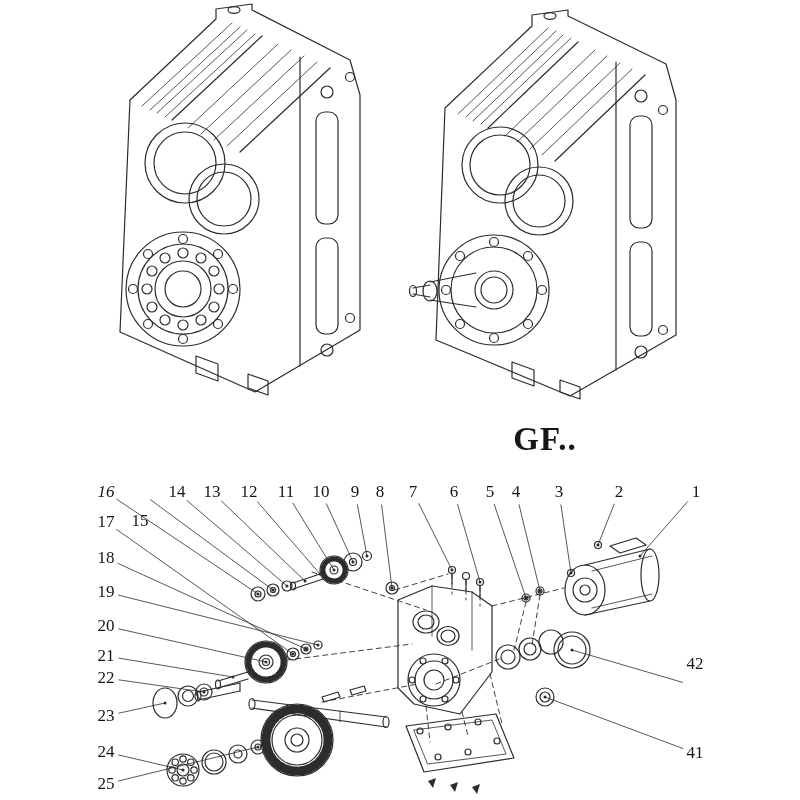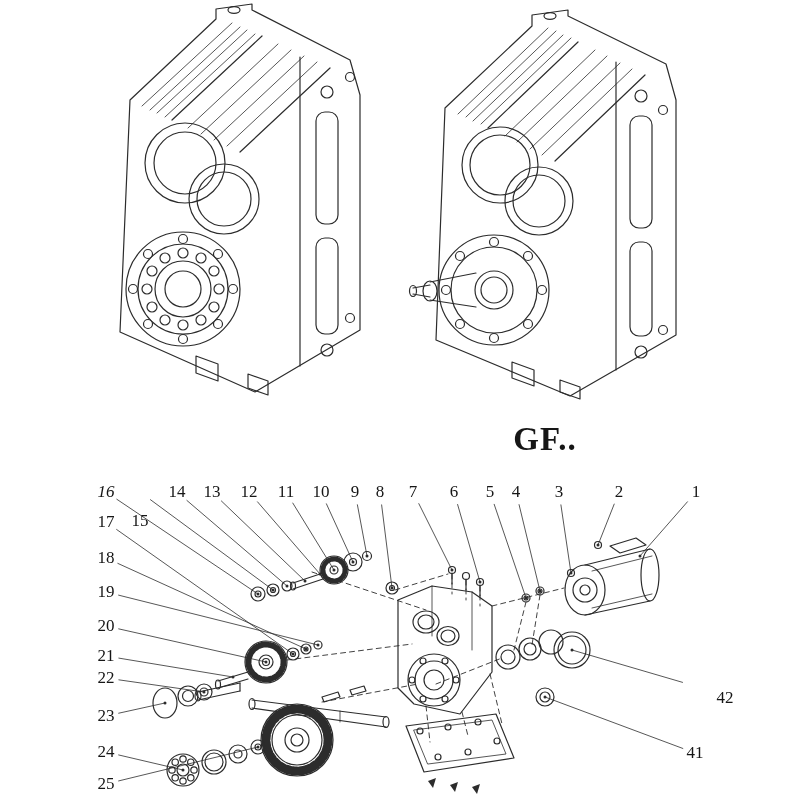--- a/index.html
+++ b/index.html
@@ -404,17 +404,17 @@
       <span class="callout" style="left: 696px; top: 492px;">1</span>
       <span class="callout" style="left: 106px; top: 522px;">17</span>
       <span class="callout" style="left: 106px; top: 558px; font-family: Liberation Serif, serif;">18</span>
       <span class="callout" style="left: 106px; top: 592px;">19</span>
       <span class="callout" style="left: 106px; top: 626px;">20</span>
       <span class="callout" style="left: 106px; top: 656px;">21</span>
       <span class="callout" style="left: 106px; top: 678px;">22</span>
       <span class="callout" style="left: 106px; top: 716px;">23</span>
       <span class="callout" style="left: 106px; top: 752px;">24</span>
       <span class="callout" style="left: 106px; top: 784px;">25</span>
-      <span class="callout" style="left: 695px; top: 698px; margin-left: 30px;">42</span>
+      <span class="callout" style="left: 695px; top: 664px;">42</span>
       <span class="callout" style="left: 695px; top: 753px;">41</span>
     </div>
 
 </div>
 
 </body></html>

